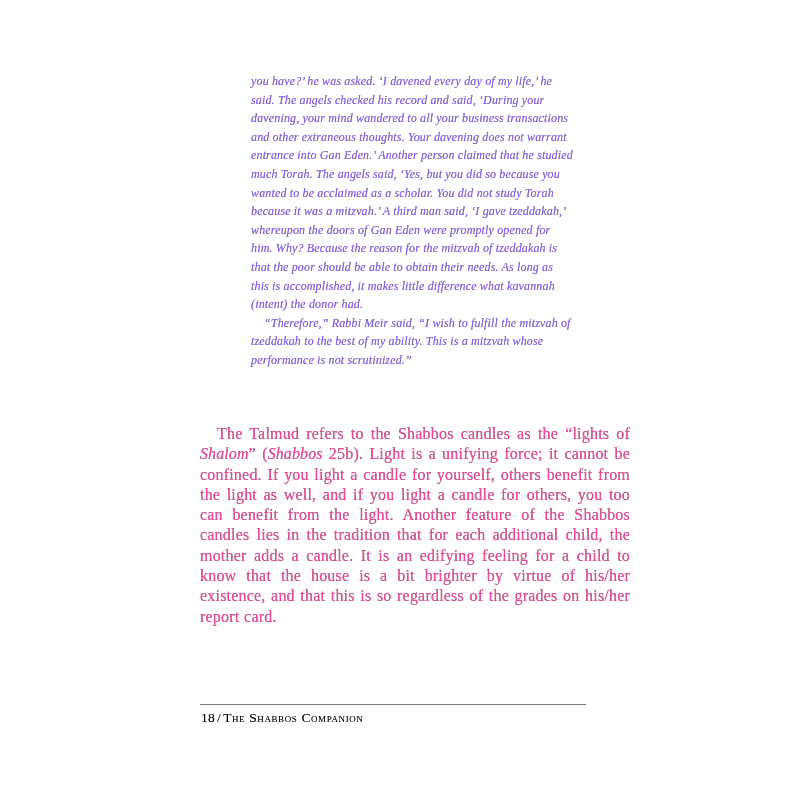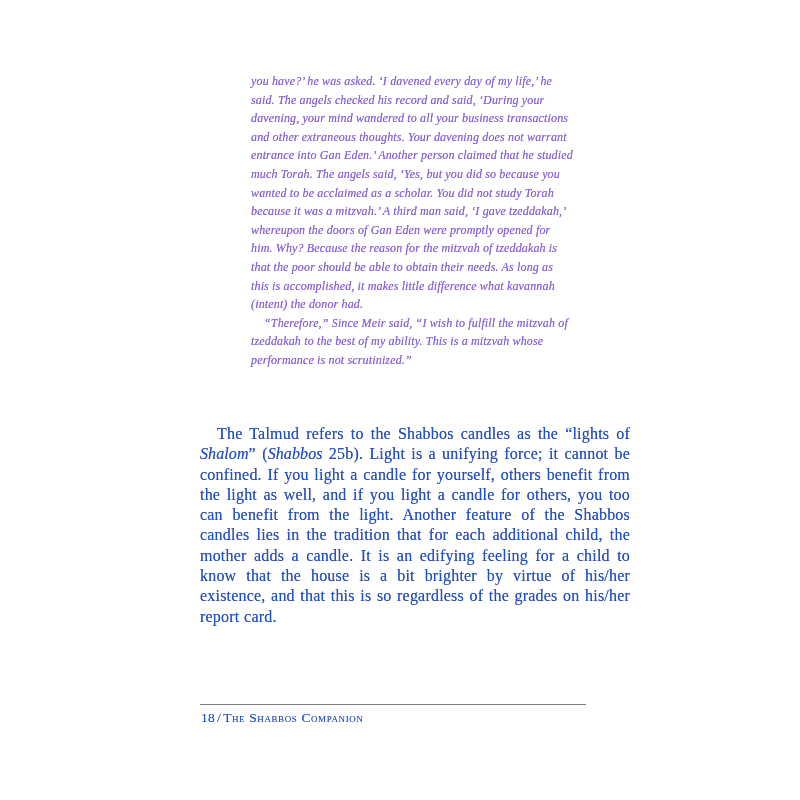--- a/index.html
+++ b/index.html
@@ -37,21 +37,21 @@
   #quote-top { top: 72px; }
   #quote-bottom { top: 610px; }
   
   #body-paragraph {
     position: absolute;
     top: 424px;
     left: 200px;
     width: 430px;
     font-size: 16px;
     line-height: 20.3px;
-    color: #1d4ed8;
+    color: #ec4899;
     text-align: justify;
     text-indent: 17px;
     text-shadow: 0 0 0.6px rgba(55, 50, 44, 0.6);
     letter-spacing: 0.2px;
     word-spacing: 0.5px;
     margin: 0;
   }
   #body-paragraph i {
     letter-spacing: 0.1px;
   }
@@ -63,40 +63,40 @@
     width: 386px;
     height: 1px;
     background: #5a5a58;
     opacity: 0.8;
   }
   #footer {
     position: absolute;
     top: 710px;
     left: 201px;
     font-size: 13.5px;
-    color: #1d4ed8;
+    color: #000000;
     text-shadow: 0 0 0.5px rgba(70, 66, 60, 0.5);
     letter-spacing: 0.3px;
   }
   #footer .book-title {
     font-variant: small-caps;
     letter-spacing: 0.6px;
   }
   #footer .sep {
     padding: 0 2px;
   }
 </style>
 </head>
 <body>
 
 <div id="page">
 
   <div id="quote-top" class="quote">
     <p>you have?’ he was asked. ‘I davened every day of my life,’ he said. The angels checked his record and said, ‘During your davening, your mind wandered to all your business transactions and other extraneous thoughts. Your davening does not warrant entrance into Gan Eden.’ Another person claimed that he studied much Torah. The angels said, ‘Yes, but you did so because you wanted to be acclaimed as a scholar. You did not study Torah because it was a mitzvah.’ A third man said, ‘I gave tzeddakah,’ whereupon the doors of Gan Eden were promptly opened for him. Why? Because the reason for the mitzvah of tzeddakah is that the poor should be able to obtain their needs. As long as this is accomplished, it makes little difference what kavannah (intent) the donor had.</p>
-    <p class="indented">“Therefore,” Since Meir said, “I wish to fulfill the mitzvah of tzeddakah to the best of my ability. This is a mitzvah whose performance is not scrutinized.”</p>
+    <p class="indented">“Therefore,” Rabbi Meir said, “I wish to fulfill the mitzvah of tzeddakah to the best of my ability. This is a mitzvah whose performance is not scrutinized.”</p>
   </div>
 
   <p id="body-paragraph"><span>The Talmud refers to the Shabbos candles as the “lights of </span><i>Shalom</i><span>” (</span><i>Shabbos</i><span> 25b). Light is a unifying force; it cannot be confined. If you light a candle for yourself, others benefit from the light as well, and if you light a candle for others, you too can benefit from the light. Another feature of the Shabbos candles lies in the tradition that for each additional child, the mother adds a candle. It is an edifying feeling for a child to know that the house is a bit brighter by virtue of his/her existence, and that this is so regardless of the grades on his/her report card.</span></p>
 
 
   <div id="footer-rule"></div>
 
   <div id="footer">
     <span>18</span><span class="sep">/</span><span class="book-title">The Shabbos Companion</span>
   </div>

